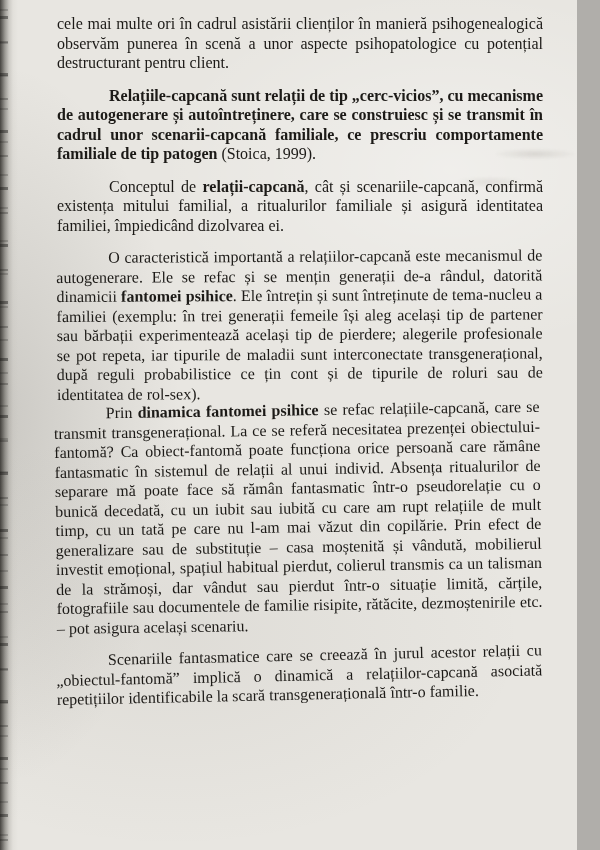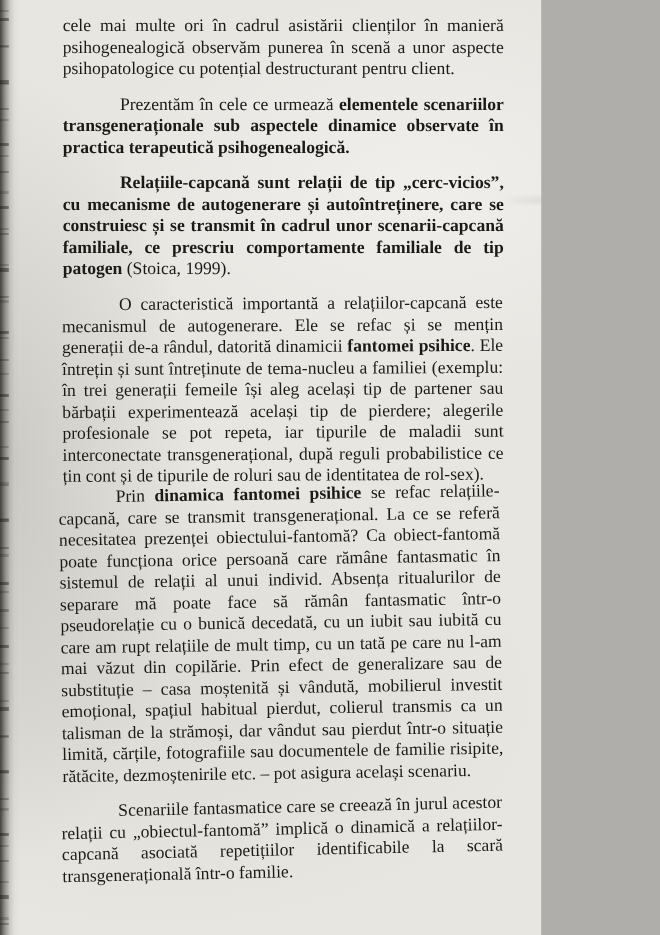--- a/index.html
+++ b/index.html
@@ -2,21 +2,21 @@
 <html lang="ro"><head>
 <meta charset="utf-8">
 <style>
   html, body {
     margin: 0;
     padding: 0;
     background: #b0aeaa;
   }
   .page {
     position: relative;
-    width: 492px;
+    width: 577px;
     height: 850px;
     overflow: hidden;
     background:
       radial-gradient(ellipse 420px 260px at 78% 20%, rgba(255,255,255,0.35), transparent 70%),
       radial-gradient(ellipse 500px 300px at 30% 75%, rgba(110,105,95,0.08), transparent 70%),
       radial-gradient(ellipse 300px 600px at 0% 50%, rgba(70,68,62,0.18), transparent 60%),
       #e8e6e1;
     font-family: "Liberation Serif", "DejaVu Serif", serif;
   }
   
@@ -94,19 +94,19 @@
   .run-regular { font-weight: 400; }
 </style>
 </head>
 <body>
 
 <div class="page">
   <div class="gutter"></div>
   <div class="ghosting"></div>
   <div class="text-col" id="text-col">
       <p class="first"><span class="run-regular">cele mai multe ori în cadrul asistării clienților în manieră psihogenealogică observăm punerea în scenă a unor aspecte psihopatologice cu potențial destructurant pentru client.</span></p>
-      <p class="indent"><span class="run-regular">Prezentăm în cele ce urmează </span><span class="run-bold">elementele scenariilor transgeneraționale sub aspectele dinamice observate în practica terapeutică psihogenealogică.</span></p>
       <p class="indent"><span class="run-bold">Relațiile-capcană sunt relații de tip „cerc-vicios”, cu mecanisme de autogenerare și autoîntreținere, care se construiesc și se transmit în cadrul unor scenarii-capcană familiale, ce prescriu comportamente familiale de tip patogen </span><span class="run-regular">(Stoica, 1999).</span></p>
+      <p class="indent"><span class="run-regular">Conceptul de </span><span class="run-bold">relații-capcană</span><span class="run-regular">, cât și scenariile-capcană, confirmă existența mitului familial, a ritualurilor familiale și asigură identitatea familiei, împiedicând dizolvarea ei.</span></p>
       <p class="indent" style="transform: rotate(-0.3deg); transform-origin: left bottom;"><span class="run-regular">O caracteristică importantă a relațiilor-capcană este mecanismul de autogenerare. Ele se refac și se mențin generații de-a rândul, datorită dinamicii </span><span class="run-bold">fantomei psihice</span><span class="run-regular">. Ele întrețin și sunt întreținute de tema-nucleu a familiei (exemplu: în trei generații femeile își aleg același tip de partener sau bărbații experimentează același tip de pierdere; alegerile profesionale se pot repeta, iar tipurile de maladii sunt interconectate transgenerațional, după reguli probabilistice ce țin cont și de tipurile de roluri sau de identitatea de rol-sex).</span></p>
       <p class="indent no-gap" style="transform: rotate(-0.85deg); transform-origin: left bottom;"><span class="run-regular">Prin </span><span class="run-bold">dinamica fantomei psihice</span><span class="run-regular"> se refac relațiile-capcană, care se transmit transgenerațional. La ce se referă necesitatea prezenței obiectului-fantomă? Ca obiect-fantomă poate funcționa orice persoană care rămâne fantasmatic în sistemul de relații al unui individ. Absența ritualurilor de separare mă poate face să rămân fantasmatic într-o pseudorelație cu o bunică decedată, cu un iubit sau iubită cu care am rupt relațiile de mult timp, cu un tată pe care nu l-am mai văzut din copilărie. Prin efect de generalizare sau de substituție – casa moștenită și vândută, mobilierul investit emoțional, spațiul habitual pierdut, colierul transmis ca un talisman de la strămoși, dar vândut sau pierdut într-o situație limită, cărțile, fotografiile sau documentele de familie risipite, rătăcite, dezmoștenirile etc. – pot asigura același scenariu.</span></p>
       <p class="indent" style="transform: rotate(-1.25deg); transform-origin: left bottom;"><span class="run-regular">Scenariile fantasmatice care se creează în jurul acestor relații cu „obiectul-fantomă” implică o dinamică a relațiilor-capcană asociată repetițiilor identificabile la scară transgenerațională într-o familie.</span></p>
     </div>
 </div>
 
 </body></html>

